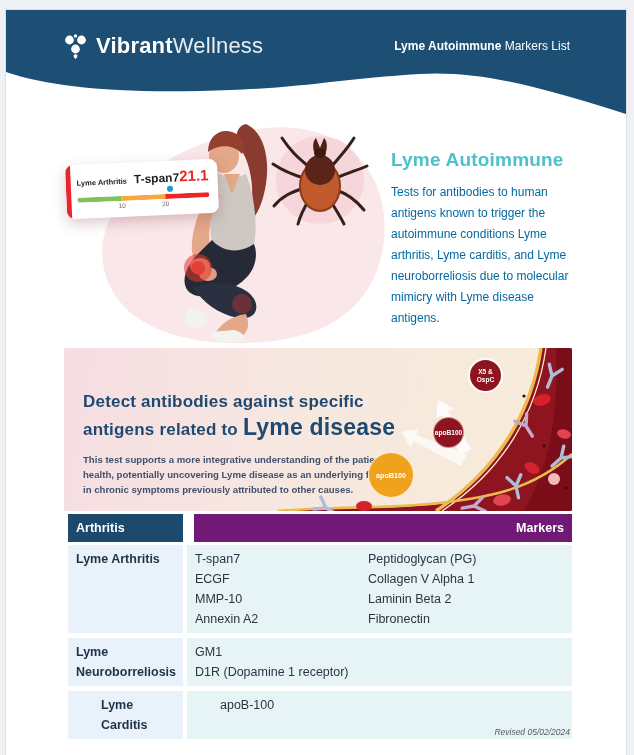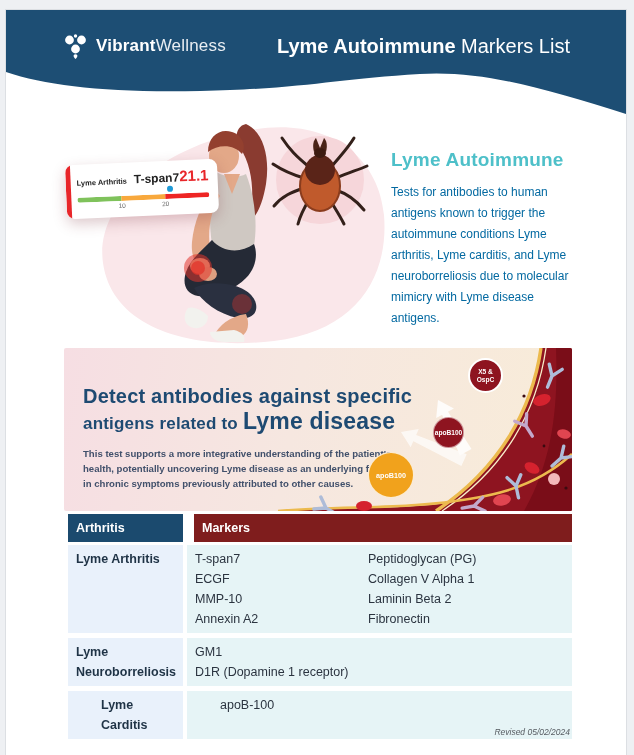--- a/index.html
+++ b/index.html
@@ -15,24 +15,24 @@
   }
   
   .header-band{position:absolute;left:0;top:0;width:100%;height:52px;background:#1d4e74;}
   .header-wave{position:absolute;left:0;top:52px;width:100%;height:58px;display:block;}
   .header-content{
     position:absolute;left:0;top:20px;width:100%;height:32px;
     display:flex;align-items:center;justify-content:space-between;
     padding:0 56px 0 57px;box-sizing:border-box;color:#fff;z-index:3;
   }
   .brand{display:flex;align-items:center;gap:8px;}
-  .brand-text{font-size:17px;color:#fff;letter-spacing:.2px;}
+  .brand-text{font-size:22px;color:#fff;letter-spacing:.2px;}
   .brand-text b{font-weight:bold;}
   .brand-text .light{font-weight:normal;color:#e8edf2;}
-  .doc-title{font-size:20px;color:#fff;}
+  .doc-title{font-size:12px;color:#fff;}
   .doc-title b{font-weight:bold;}
   
   .hero{position:absolute;left:0;top:100px;width:100%;height:240px;}
   .blob{position:absolute;left:90px;top:13px;width:292px;height:224px;}
   .tick-wrap{position:absolute;left:262px;top:16px;width:104px;height:104px;}
   .woman-wrap{position:absolute;left:152px;top:8px;width:150px;height:226px;}
   .result-card{
     position:absolute;left:60px;top:52px;width:152px;height:54px;
     background:#ffffff;border-radius:8px;box-shadow:0 5px 14px rgba(120,40,50,.25);
     transform:rotate(-2.5deg);z-index:5;overflow:hidden;
@@ -55,37 +55,37 @@
   .hero-heading{font-size:19px;font-weight:bold;color:#4ec0c9;letter-spacing:.2px;}
   .hero-desc{margin-top:11px;font-size:12px;line-height:21px;color:#0369a1;width:182px;}
   
   .banner{
     position:absolute;left:58px;top:338px;width:508px;height:163px;
     background:linear-gradient(100deg,#f6dee3 0%,#f6e7e0 45%,#f8ecd8 100%);
     overflow:hidden;border-radius:2px;
   }
   .artery{position:absolute;right:0;top:0;width:508px;height:163px;display:block;}
   .banner-text{position:absolute;left:19px;top:36px;width:330px;z-index:4;}
-  .banner-h1{font-size:20px;font-weight:bold;color:#1e4a72;letter-spacing:.2px;line-height:24px;}
+  .banner-h1{font-size:17px;font-weight:bold;color:#1e4a72;letter-spacing:.2px;line-height:24px;margin-top:6px;}
   .banner-h2{font-size:17px;font-weight:bold;color:#1e4a72;letter-spacing:.2px;line-height:26px;}
   .banner-h2 .big{font-size:23px;}
   .banner-body{margin-top:9px;font-size:9.6px;font-weight:bold;color:#41506b;line-height:15px;width:318px;}
   .bubble{
     position:absolute;border-radius:50%;color:#fff;display:flex;align-items:center;justify-content:center;
     text-align:center;font-weight:bold;z-index:5;box-sizing:border-box;
   }
   .bubble-top{left:404px;top:10px;width:35px;height:35px;background:#8e1420;border:2.5px solid #ffffff;font-size:6.6px;line-height:1.2;}
   .bubble-mid{left:369px;top:69px;width:31px;height:31px;background:#8e1420;border:1px solid rgba(255,255,255,.55);font-size:6.6px;}
   .bubble-bottom{left:304px;top:104px;width:46px;height:46px;background:#f1a21c;border:1.5px solid rgba(255,255,255,.8);font-size:7.2px;}
   
   .mtable{position:absolute;left:62px;top:504px;width:504px;}
   .thead{display:flex;margin-bottom:3px;}
   .th{height:28px;line-height:28px;padding:0 8px;font-size:12.5px;font-weight:bold;color:#fff;box-sizing:border-box;}
   .th-sub{width:115px;background:#1b4a6e;}
-  .th-mark{flex:1;margin-left:11px;background:#7f1d1d;}
+  .th-mark{flex:1;margin-left:11px;background:#701a75;text-align:right;}
   .trow{display:flex;margin-bottom:5px;}
   .td{box-sizing:border-box;padding:4px 8px;}
   .td-sub{width:115px;background:#e9f1fb;font-size:12.5px;font-weight:bold;color:#1f3346;line-height:20px;}
   .td-mark{flex:1;margin-left:4px;background:#e6f4f6;display:flex;}
   .mcol{width:173px;}
   .mcol2{flex:1;}
   .mline{font-size:12.5px;color:#2b3440;line-height:20px;}
   .row-carditis .td{min-height:28px;padding-left:33px;}
   
   .revised{position:absolute;right:56px;top:717px;font-size:8.5px;font-style:italic;color:#555a60;}

